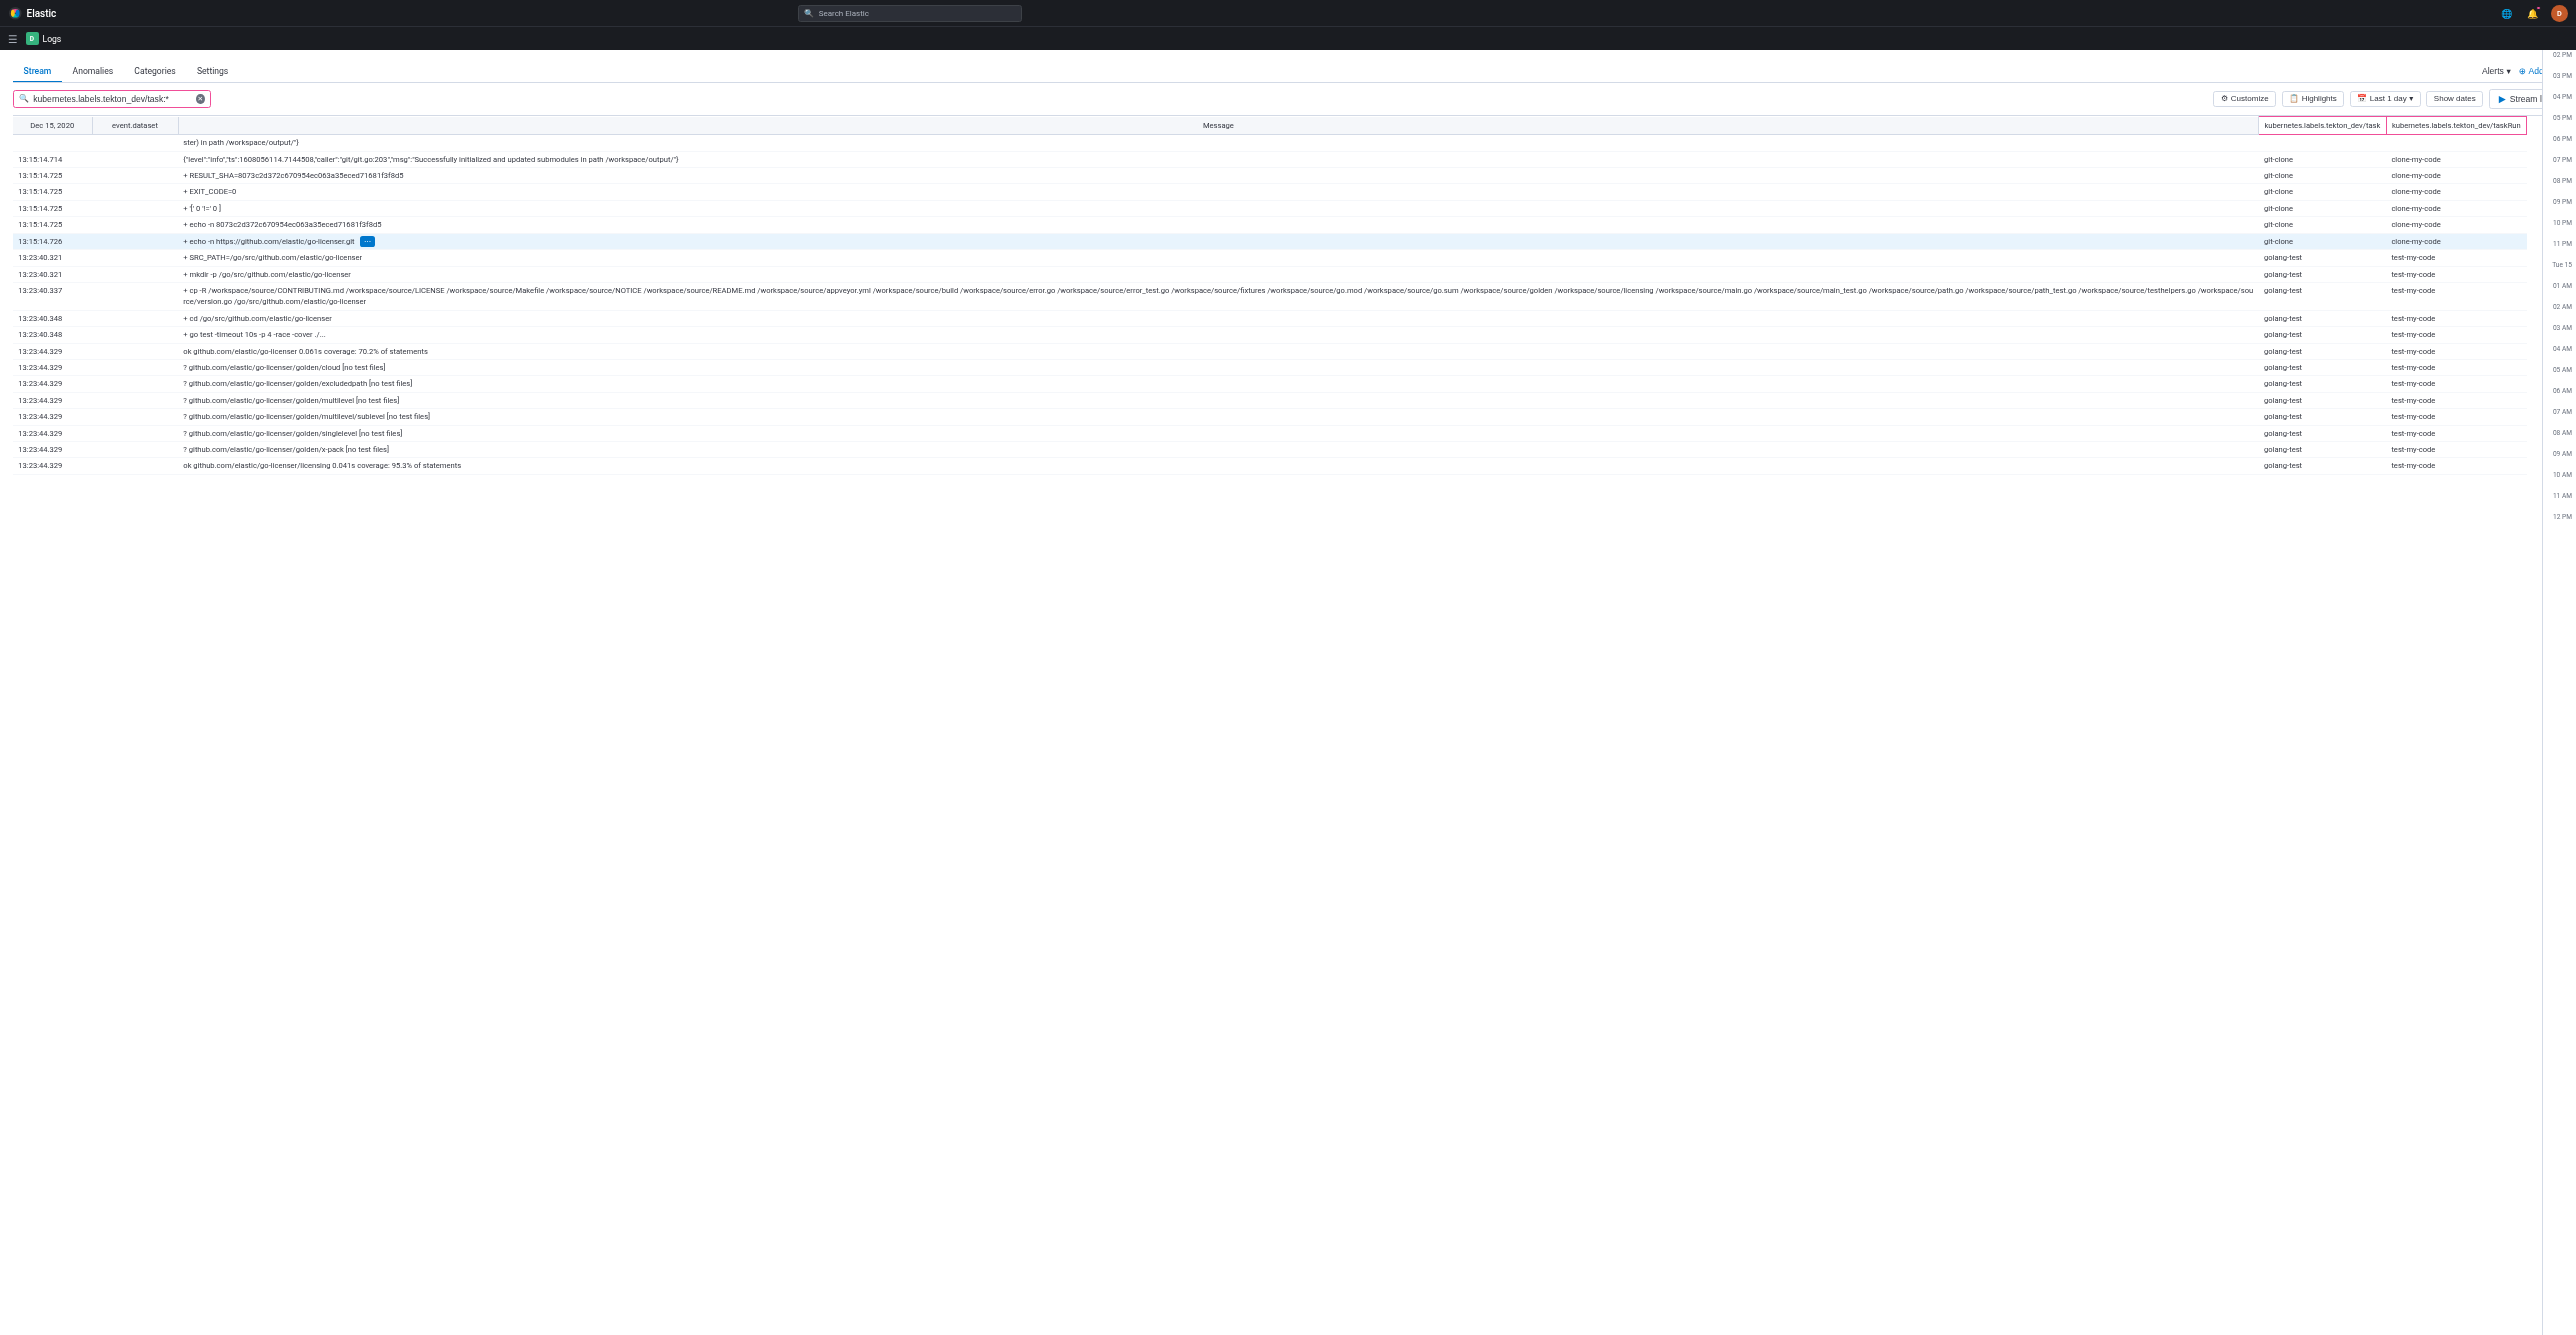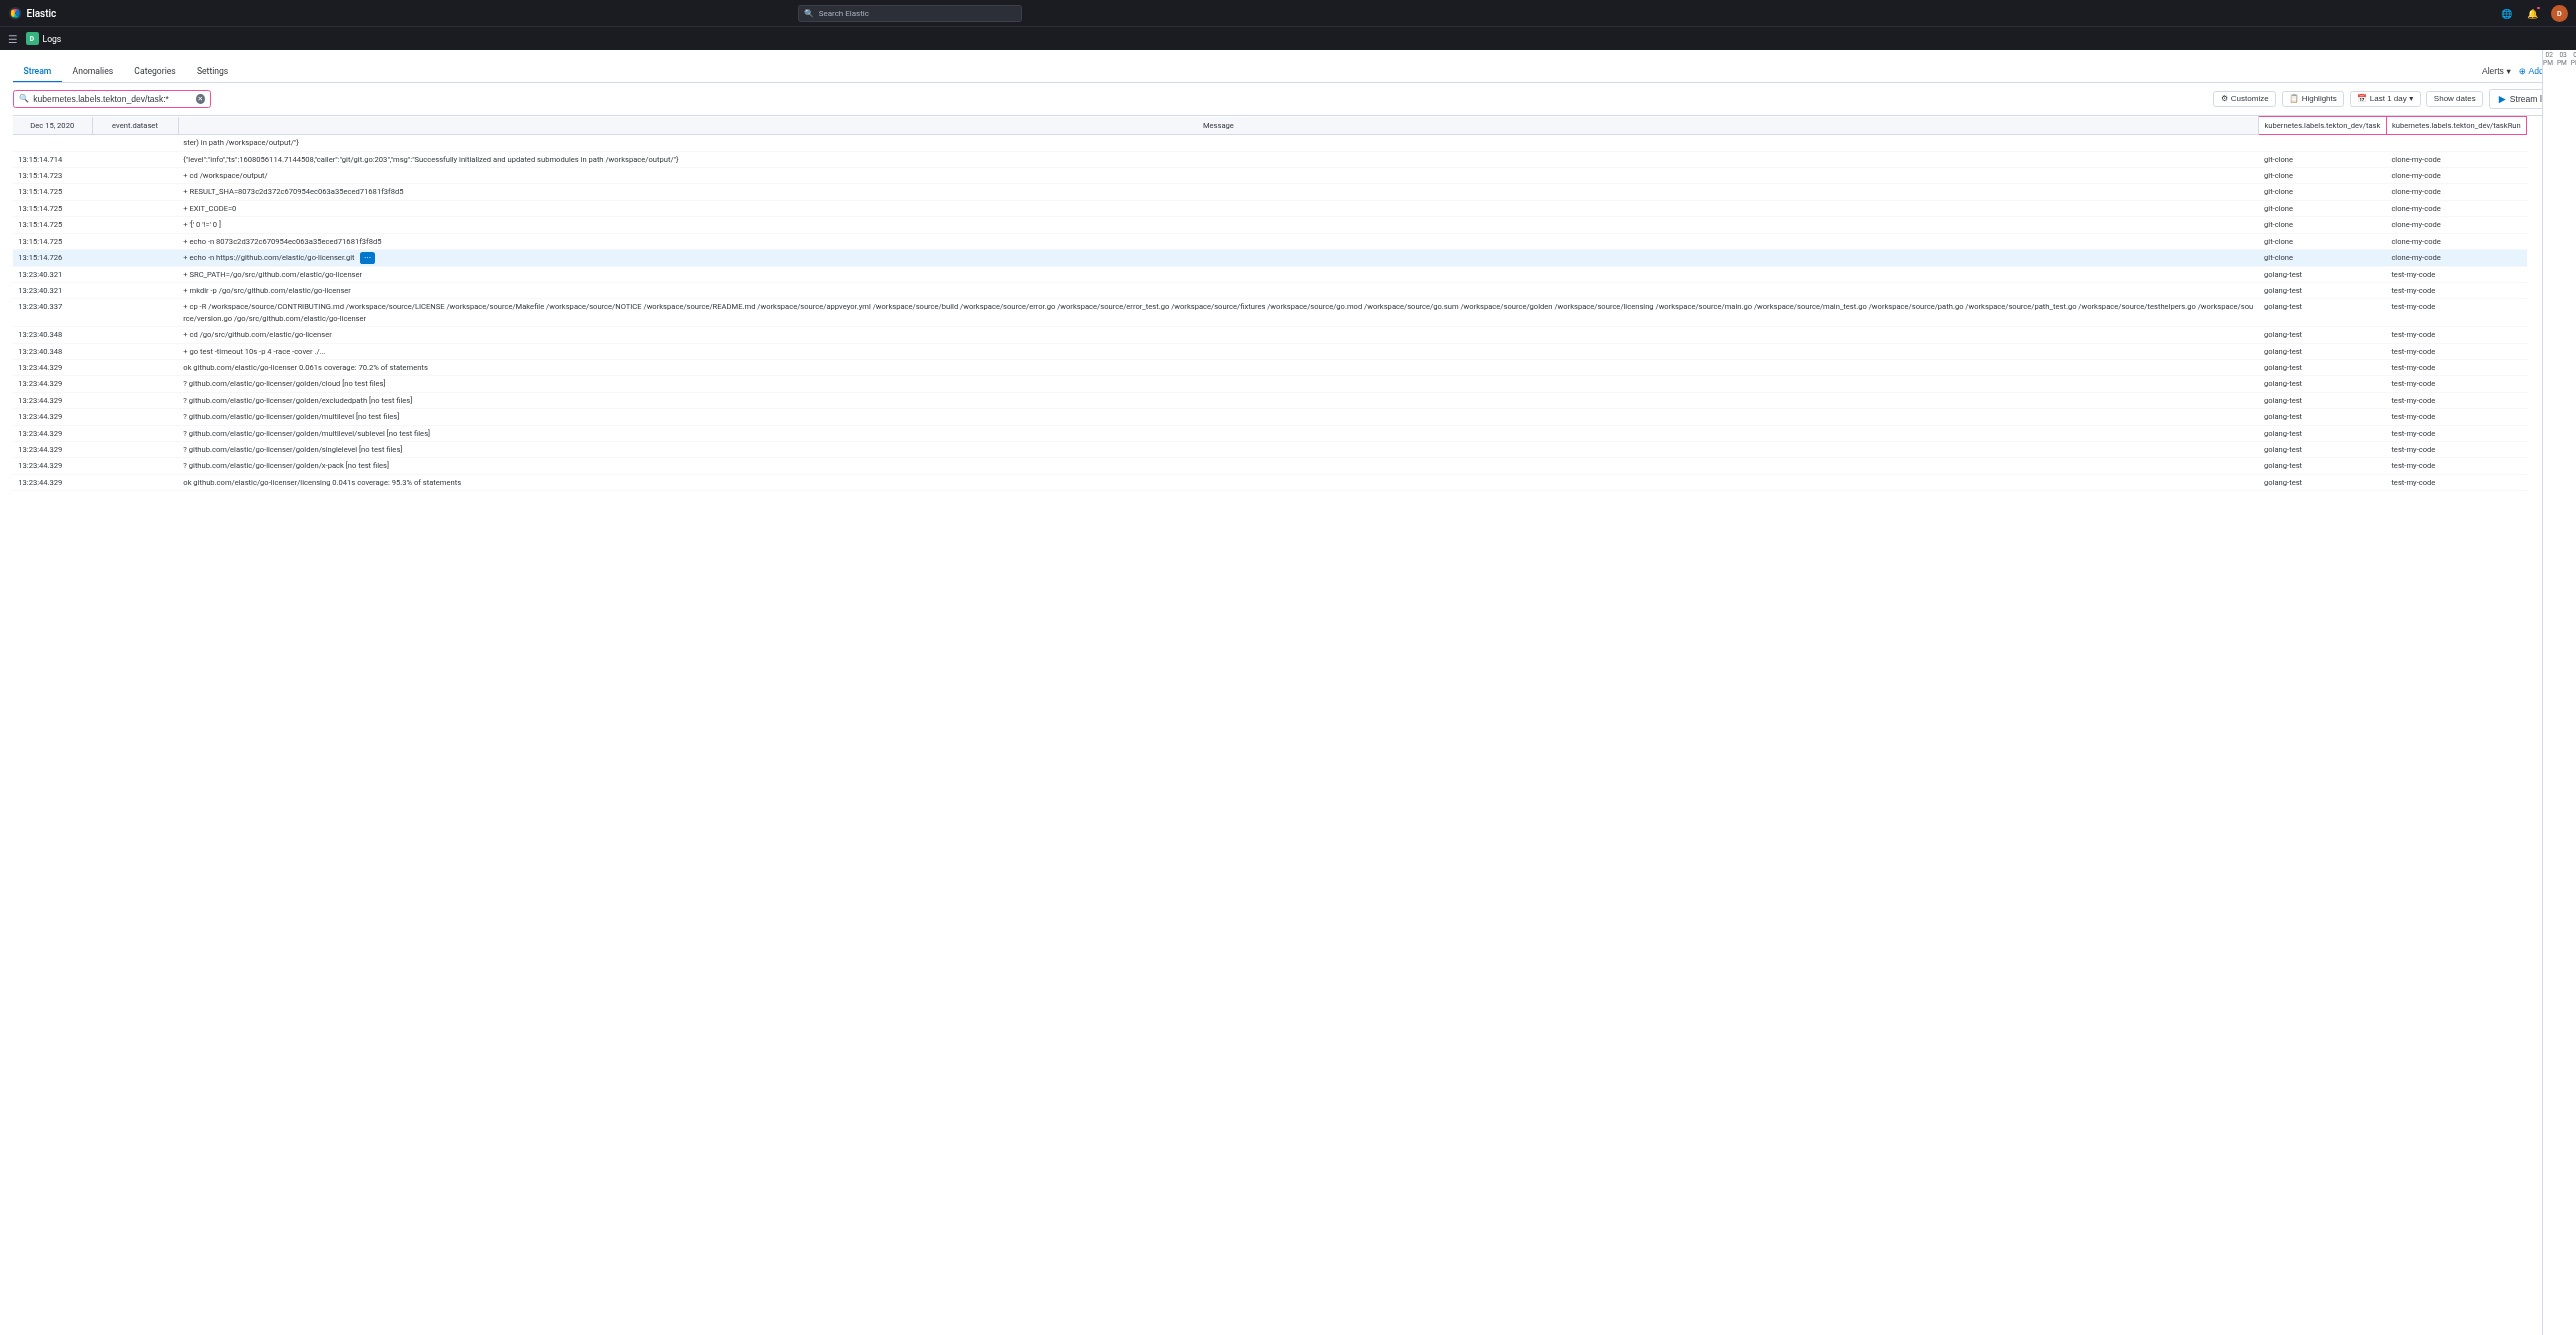--- a/index.html
+++ b/index.html
@@ -293,21 +293,21 @@
     
     .timeline-bar {
       position: fixed;
       right: 0;
       top: 50px;
       width: 34px;
       height: calc(100vh - 50px);
       background: #fff;
       border-left: 0.7px solid #d3dae6;
       display: flex;
-      flex-direction: row;
+      flex-direction: column;
     }
     .timeline-label {
       font-size: 6.6px;
       color: #69707d;
       text-align: right;
       padding-right: 4px;
       padding-top: 1.3px;
       height: 21px;
       display: flex;
       align-items: flex-start;
@@ -459,27 +459,20 @@
             <td class="taskrun-col"></td>
           </tr>
           <tr>
             <td class="timestamp-col">13:15:14.714</td>
             <td class="dataset-col"></td>
             <td class="message-col">{"level":"info","ts":1608056114.7144508,"caller":"git/git.go:203","msg":"Successfully initialized and updated submodules in path /workspace/output/"}</td>
             <td class="task-col">git-clone</td>
             <td class="taskrun-col">clone-my-code</td>
           </tr>
           <tr>
-            <td class="timestamp-col">13:15:14.723</td>
-            <td class="dataset-col"></td>
-            <td class="message-col">+ cd /workspace/output/</td>
-            <td class="task-col">git-clone</td>
-            <td class="taskrun-col">clone-my-code</td>
-          </tr>
-          <tr>
             <td class="timestamp-col">13:15:14.725</td>
             <td class="dataset-col"></td>
             <td class="message-col">+ RESULT_SHA=8073c2d372c670954ec063a35eced71681f3f8d5</td>
             <td class="task-col">git-clone</td>
             <td class="taskrun-col">clone-my-code</td>
           </tr>
           <tr>
             <td class="timestamp-col">13:15:14.725</td>
             <td class="dataset-col"></td>
             <td class="message-col">+ EXIT_CODE=0</td>

